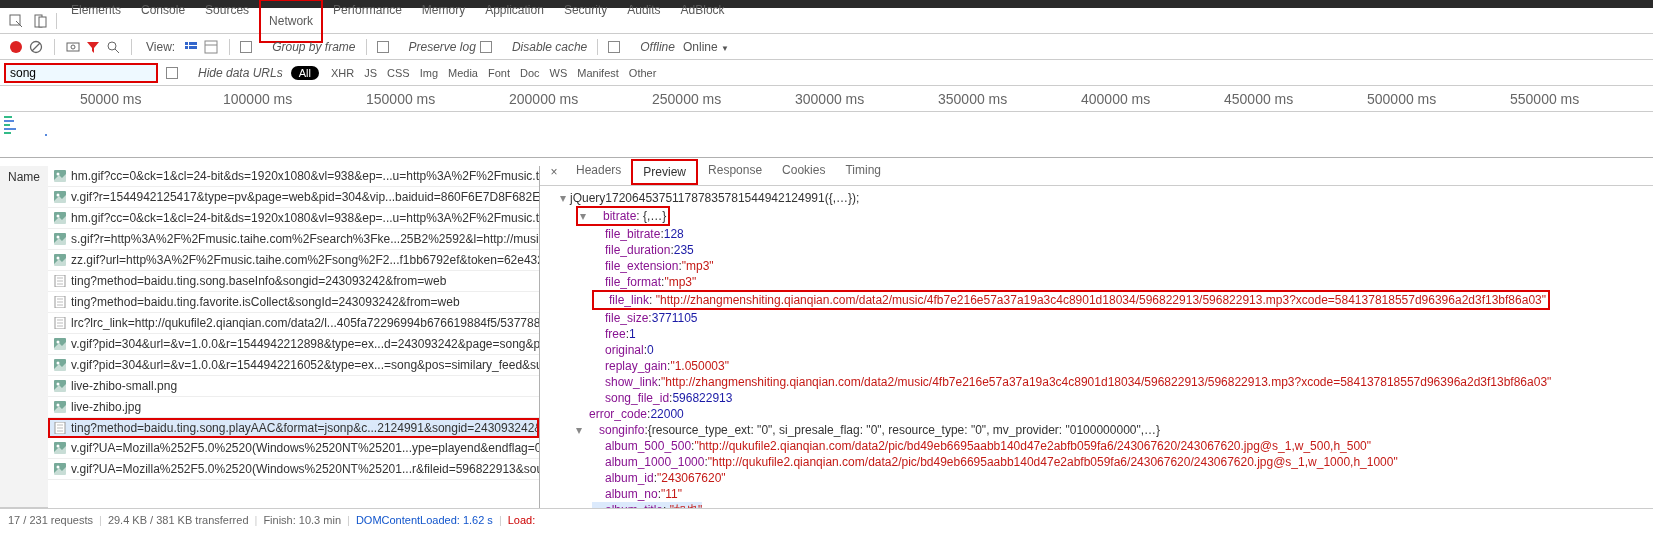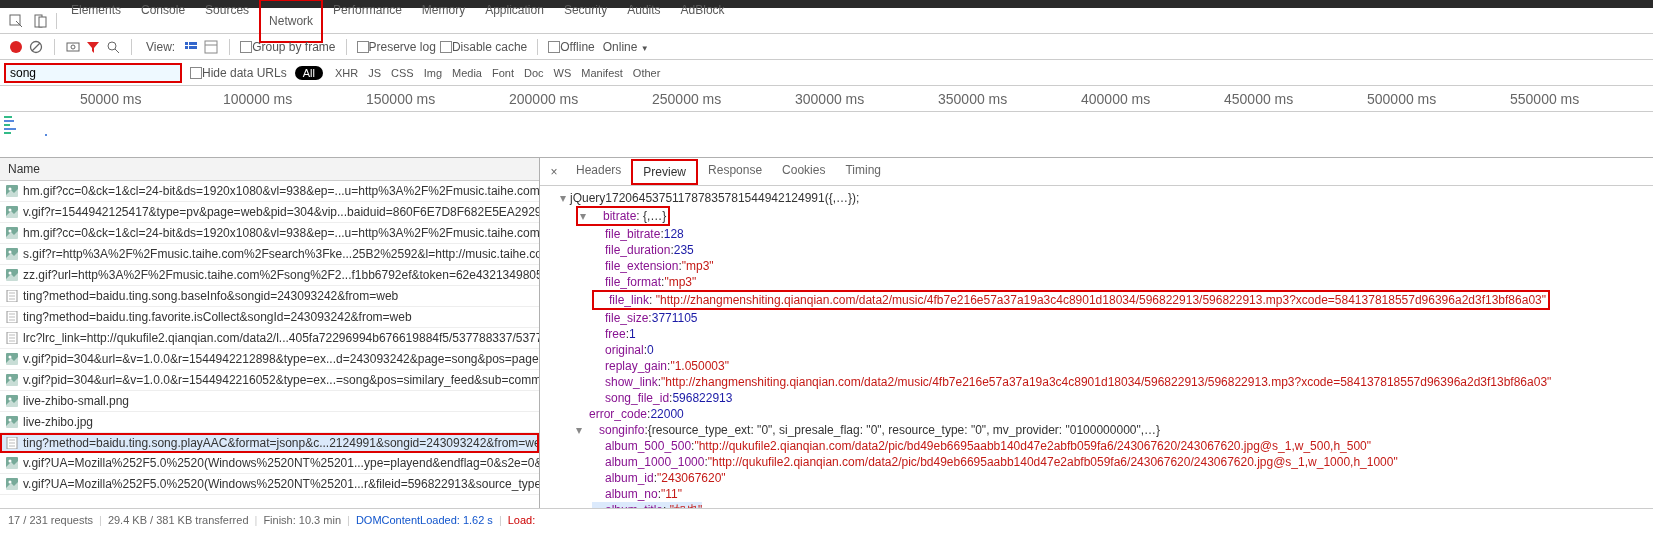--- a/index.html
+++ b/index.html
@@ -7,32 +7,32 @@
 .top-bar { display: flex; align-items: center; border-bottom: 1px solid #ccc; height: 26px; padding: 0 4px; }
 .top-bar .icon-btn { width: 20px; height: 20px; display: flex; align-items: center; justify-content: center; margin: 0 2px; cursor: pointer; }
 .top-bar .divider { width: 1px; height: 16px; background: #ccc; margin: 0 4px; }
 .tab-item { padding: 4px 10px; cursor: pointer; color: #5a5a5a; }
 .tab-item.active { border: 2px solid #d00; padding: 13px 8px; }
 .toolbar { display: flex; align-items: center; border-bottom: 1px solid #ccc; height: 26px; padding: 0 8px; gap: 4px; }
 .rec-dot { width: 12px; height: 12px; border-radius: 50%; background: #d22; }
 .tb-icon { width: 16px; height: 16px; display: flex; align-items: center; justify-content: center; cursor: pointer; }
 .tb-sep { width: 1px; height: 16px; background: #ccc; margin: 0 6px; }
 .tb-label { color: #555; margin: 0 4px; }
-.checkbox-wrap { display: flex; align-items: center; gap: 0; color: #555; }
+.checkbox-wrap { display: flex; align-items: center; gap: 20px; color: #555; font-style: italic; }
 .checkbox-box { width: 12px; height: 12px; border: 1px solid #888; }
 .filter-bar { display: flex; align-items: center; border-bottom: 1px solid #ccc; height: 26px; padding: 0 4px; gap: 8px; }
-.filter-input { width: 178px; height: 20px; border: 2px solid #d00; padding: 0 4px; font-size: 12px; outline: none; background: #eef9ff; }
+.filter-input { width: 154px; height: 20px; border: 2px solid #d00; padding: 0 4px; font-size: 12px; outline: none; background: #eef9ff; }
 .pill { background: #000000; color: #fff; border-radius: 8px; padding: 1px 8px; font-size: 11px; }
 .filter-type { color: #555; padding: 2px 4px; cursor: pointer; font-size: 11px; }
 .timeline { border-bottom: 1px solid #ccc; height: 26px; display: flex; align-items: center; position: relative; }
 .timeline-tick { position: absolute; font-size: 14px; color: #666; }
 .waterfall-mini { height: 46px; border-bottom: 1px solid #b0b0b0; position: relative; }
 .waterfall-mini .bar { position: absolute; height: 2px; }
 .split-pane { display: flex; height: 350px; }
-.left-pane { width: 540px; border-right: 1px solid #b0b0b0; display: flex; flex-direction: column; }
+.left-pane { width: 540px; border-right: 1px solid #b0b0b0; display: flex; flex-direction: row; margin-top: 8px; }
 .name-header { border-bottom: 1px solid #ccc; padding: 4px 8px; background: #f3f3f3; font-weight: 500; }
 .request-list { flex: 1; overflow: hidden; }
 .req-row { display: flex; align-items: center; padding: 3px 6px; border-bottom: 1px solid #eee; white-space: nowrap; overflow: hidden; cursor: pointer; gap: 5px; }
 .req-row.hl { background: #dbe9fa; border: 2px solid #d00; padding: 1px 4px; }
 .file-icon { width: 12px; height: 12px; flex-shrink: 0; display: inline-block; }
 .right-pane { flex: 1; display: flex; flex-direction: column; overflow: hidden; }
 .detail-tabs { display: flex; align-items: center; border-bottom: 1px solid #ccc; height: 28px; padding: 0 4px; gap: 2px; }
 .close-x { width: 20px; cursor: pointer; text-align: center; color: #666; }
 .dtab { padding: 4px 10px; cursor: pointer; color: #666; }
 .dtab.active { border: 2px solid #d00; color: #333; }

